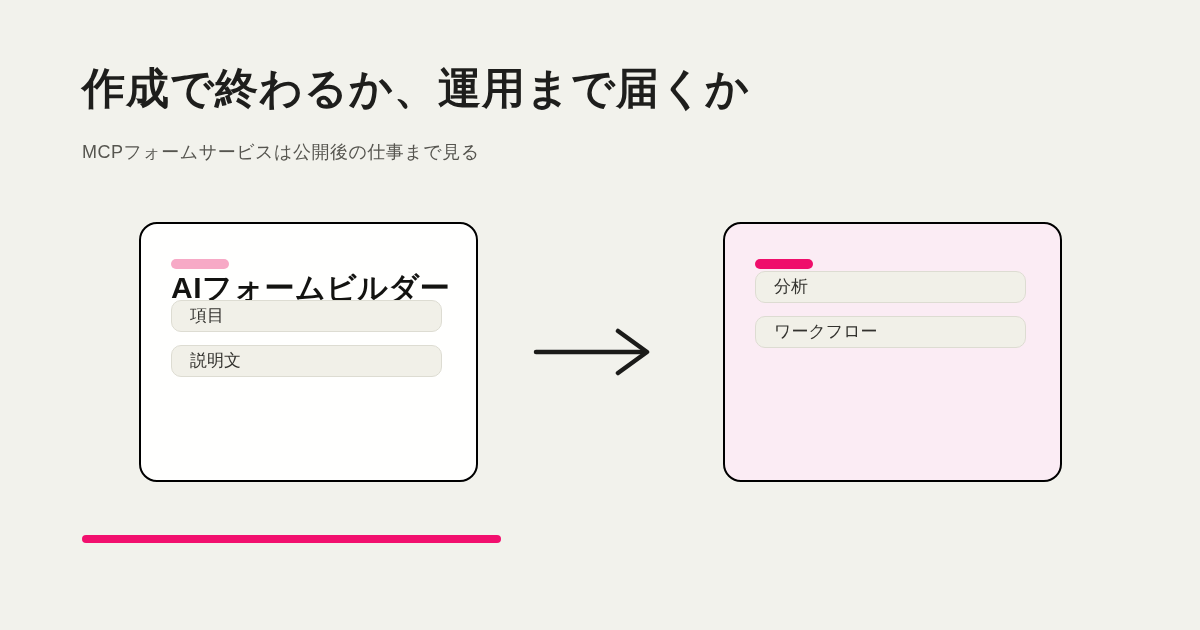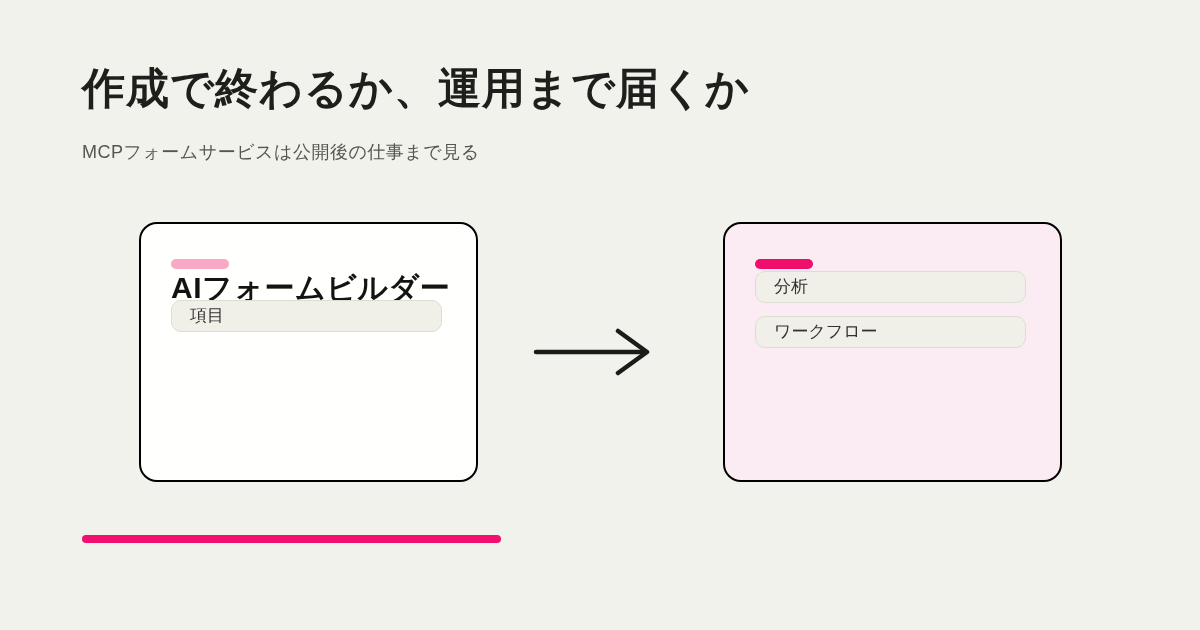--- a/index.html
+++ b/index.html
@@ -93,20 +93,21 @@
 <div class="canvas">
 
   <div class="page-title">作成で終わるか、運用まで届くか</div>
 
   <div class="page-subtitle">MCPフォームサービスは公開後の仕事まで見る</div>
 
   <div class="card card-left">
     <div class="accent-bar accent-left"></div>
     <div class="card-title">AIフォームビルダー</div>
     <div class="chip">項目</div>
+    <div class="chip">説明文</div>
   </div>
 
   <div class="arrow-wrap">
     <svg width="120" height="48" viewBox="0 0 120 48" aria-hidden="true">
       <line x1="3" y1="24" x2="112" y2="24" stroke="#1b1b19" stroke-width="4.5" stroke-linecap="round"></line>
       <polyline points="85,3 114,24 85,45" fill="none" stroke="#1b1b19" stroke-width="4.5" stroke-linecap="round" stroke-linejoin="round"></polyline>
     </svg>
   </div>
 
   <div class="card card-right">

